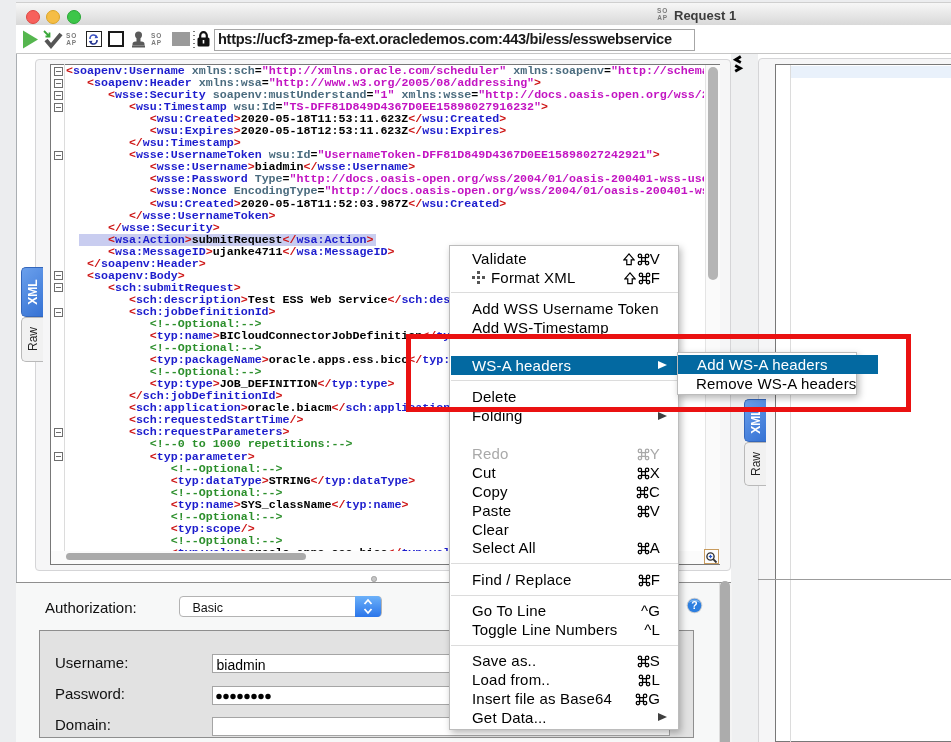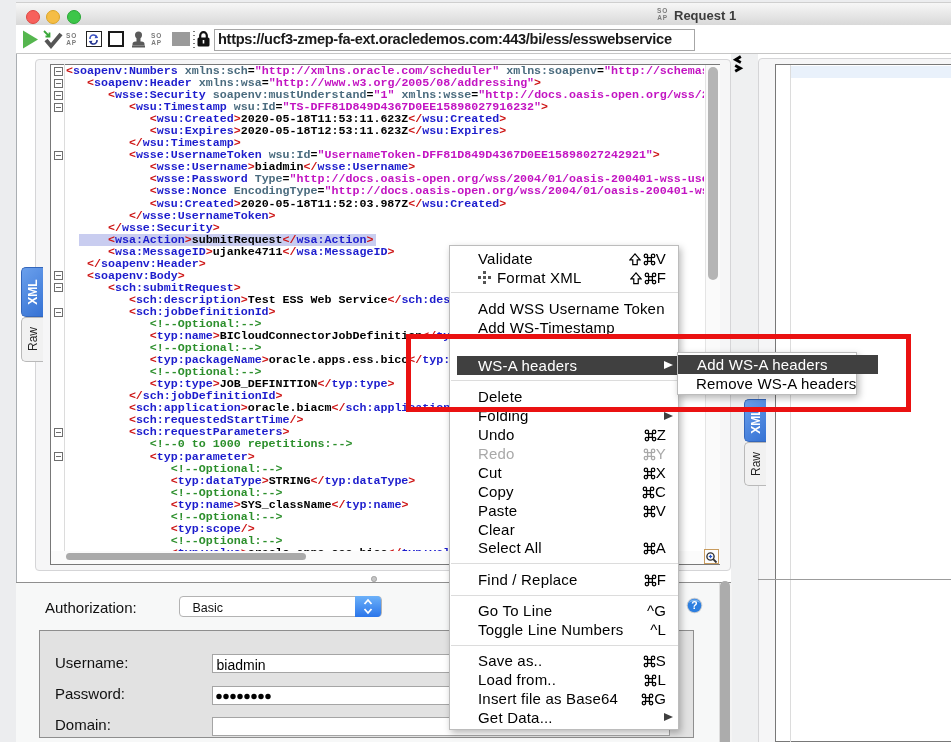--- a/index.html
+++ b/index.html
@@ -58,25 +58,25 @@
 .authlabel{position:absolute;left:45px;top:598.5px;font-size:15px;color:#111}
 .dropdown{position:absolute;left:179px;top:596px;width:203px;height:21px;background:#fff;border:1px solid #b3b3b3;border-radius:4px;box-sizing:border-box}
 .ddtext{position:absolute;left:12.5px;top:3.5px;font-size:12.5px;color:#111}
 .stepper{position:absolute;right:0px;top:-1px;width:26px;height:21px;border-radius:0 4px 4px 0;background:linear-gradient(#6cb1f9,#2a75ea);}
 .helpico{position:absolute;left:686px;top:597px;width:17px;height:17px}
 .gpanel{position:absolute;left:39px;top:630px;width:655px;height:108px;background:#e2e2e2;border:1px solid #8e8e8e;box-sizing:border-box}
 .flabel{position:absolute;left:55px;font-size:15px;color:#111}
 .ffield{position:absolute;left:212px;width:458px;height:19px;background:#fff;border:1px solid #a5a5a5;box-sizing:border-box}
 
 .menu{position:absolute;left:449px;top:245px;width:230px;height:485px;background:#fff;border:1px solid #bcbcbc;box-sizing:border-box;box-shadow:2px 3px 7px rgba(0,0,0,0.28)}
-.mi{position:absolute;left:7px;width:227px;height:19px;font-size:15px;letter-spacing:0.2px;color:#000;white-space:nowrap}
+.mi{position:absolute;left:1px;width:227px;height:19px;font-size:15px;letter-spacing:0.2px;color:#000;white-space:nowrap}
 .mi .txt{position:absolute;left:21px;top:1px}
 .mi .sc{position:absolute;right:18px;top:1px}
 .mi.dis{color:#a9a9a9}
-.mi.hl{background:#404040;color:#fff}
+.mi.hl{background:#0369a1;color:#fff}
 .msep{position:absolute;left:1px;width:227px;height:1px;background:#dcdcdc}
 .arrow{position:absolute;right:11px;top:5.5px;width:0;height:0;border-left:9.3px solid #3f3f3f;border-top:4.5px solid transparent;border-bottom:4.5px solid transparent}
 .hl .arrow{border-left-color:#fff}
 
 .submenu{position:absolute;left:677px;top:352px;width:180px;height:43px;background:#fff;border:1px solid #bcbcbc;box-sizing:border-box;box-shadow:2px 3px 7px rgba(0,0,0,0.28)}
 
 .redbox{position:absolute;left:406px;top:334px;width:505px;height:78px;border:5px solid #ea1111;box-sizing:border-box}
 .chev{position:absolute;left:731px;top:55px}
 </style></head>
 <body>
@@ -133,21 +133,21 @@
 <div class="fbox" style="left:54px;top:78.5px"></div>
 <div class="fbox" style="left:54px;top:90.6px"></div>
 <div class="fbox" style="left:54px;top:102.6px"></div>
 <div class="fbox" style="left:54px;top:150.8px"></div>
 <div class="fbox" style="left:54px;top:271.3px"></div>
 <div class="fbox" style="left:54px;top:283.4px"></div>
 <div class="fbox" style="left:54px;top:307.5px"></div>
 <div class="fbox" style="left:54px;top:428px"></div>
 <div class="fbox" style="left:54px;top:452.1px"></div>
 <div class="sel"></div>
-<pre class="code"><span class="r">&lt;</span><span class="b">soapenv:Numbers</span> <span class="a">xmlns:sch</span>=<span class="v">"http://xmlns.oracle.com/scheduler"</span> <span class="a">xmlns:soapenv</span>=<span class="v">"http://schemas.xmlsoap.org/soap/envelope/"</span>
+<pre class="code"><span class="r">&lt;</span><span class="b">soapenv:Username</span> <span class="a">xmlns:sch</span>=<span class="v">"http://xmlns.oracle.com/scheduler"</span> <span class="a">xmlns:soapenv</span>=<span class="v">"http://schemas.xmlsoap.org/soap/envelope/"</span>
    <span class="r">&lt;</span><span class="b">soapenv:Header</span> <span class="a">xmlns:wsa</span>=<span class="v">"http://www.w3.org/2005/08/addressing"</span><span class="r">&gt;</span>
       <span class="r">&lt;</span><span class="b">wsse:Security</span> <span class="a">soapenv:mustUnderstand</span>=<span class="v">"1"</span> <span class="a">xmlns:wsse</span>=<span class="v">"http://docs.oasis-open.org/wss/2004/01/oasis-200401-wss-wssecurity-secext-1.0.xsd"</span>
          <span class="r">&lt;</span><span class="b">wsu:Timestamp</span> <span class="a">wsu:Id</span>=<span class="v">"TS-DFF81D849D4367D0EE15898027916232"</span><span class="r">&gt;</span>
             <span class="r">&lt;</span><span class="b">wsu:Created</span><span class="r">&gt;</span>2020-05-18T11:53:11.623Z<span class="r">&lt;/</span><span class="b">wsu:Created</span><span class="r">&gt;</span>
             <span class="r">&lt;</span><span class="b">wsu:Expires</span><span class="r">&gt;</span>2020-05-18T12:53:11.623Z<span class="r">&lt;/</span><span class="b">wsu:Expires</span><span class="r">&gt;</span>
          <span class="r">&lt;/</span><span class="b">wsu:Timestamp</span><span class="r">&gt;</span>
          <span class="r">&lt;</span><span class="b">wsse:UsernameToken</span> <span class="a">wsu:Id</span>=<span class="v">"UsernameToken-DFF81D849D4367D0EE15898027242921"</span><span class="r">&gt;</span>
             <span class="r">&lt;</span><span class="b">wsse:Username</span><span class="r">&gt;</span>biadmin<span class="r">&lt;/</span><span class="b">wsse:Username</span><span class="r">&gt;</span>
             <span class="r">&lt;</span><span class="b">wsse:Password</span> <span class="a">Type</span>=<span class="v">"http://docs.oasis-open.org/wss/2004/01/oasis-200401-wss-username-token-profile-1.0#PasswordText"</span>
             <span class="r">&lt;</span><span class="b">wsse:Nonce</span> <span class="a">EncodingType</span>=<span class="v">"http://docs.oasis-open.org/wss/2004/01/oasis-200401-wss-soap-message-security-1.0#Base64Binary"</span>
@@ -300,32 +300,20 @@
       <div class="arrow"></div>
     </div>
 <div class="msep" style="top:134.0px"></div>
 <div class="mi" style="top:140.5px">
       <div class="txt" style="left:21px">Delete</div>
     </div>
 <div class="mi" style="top:160.1px">
       <div class="txt" style="left:21px">Folding</div>
       <div class="arrow"></div>
     </div>
-<div class="mi" style="top:179.0px">
-      <div class="txt" style="left:21px">Undo</div>
-      <div class="sc"><svg width="13" height="13" viewBox="0 0 16 16" style="vertical-align:-2px">
-          <g fill="none" stroke="#000" stroke-width="1.6">
-            <circle cx="3.6" cy="3.6" r="2.1"></circle>
-            <circle cx="12.4" cy="3.6" r="2.1"></circle>
-            <circle cx="3.6" cy="12.4" r="2.1"></circle>
-            <circle cx="12.4" cy="12.4" r="2.1"></circle>
-            <rect x="5.7" y="5.7" width="4.6" height="4.6"></rect>
-          </g>
-        </svg>Z</div>
-    </div>
 <div class="mi dis" style="top:197.9px">
       <div class="txt" style="left:21px">Redo</div>
       <div class="sc"><svg width="13" height="13" viewBox="0 0 16 16" style="vertical-align:-2px">
           <g fill="none" stroke="#a9a9a9" stroke-width="1.6">
             <circle cx="3.6" cy="3.6" r="2.1"></circle>
             <circle cx="12.4" cy="3.6" r="2.1"></circle>
             <circle cx="3.6" cy="12.4" r="2.1"></circle>
             <circle cx="12.4" cy="12.4" r="2.1"></circle>
             <rect x="5.7" y="5.7" width="4.6" height="4.6"></rect>
           </g>

